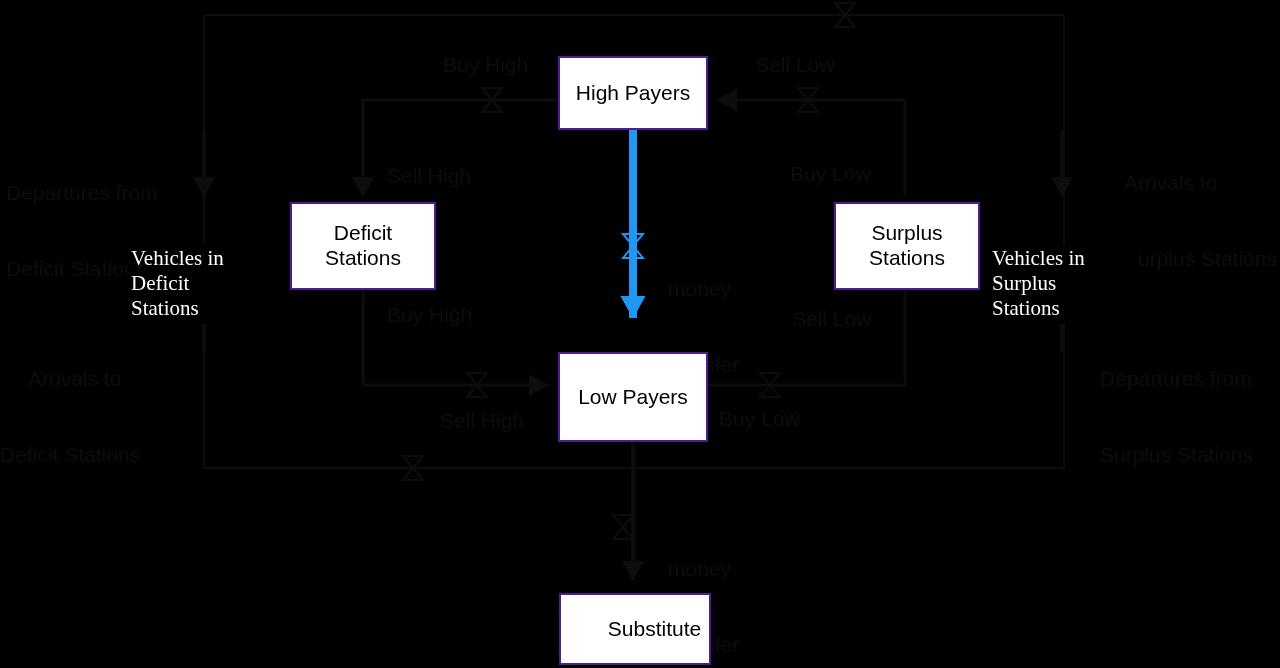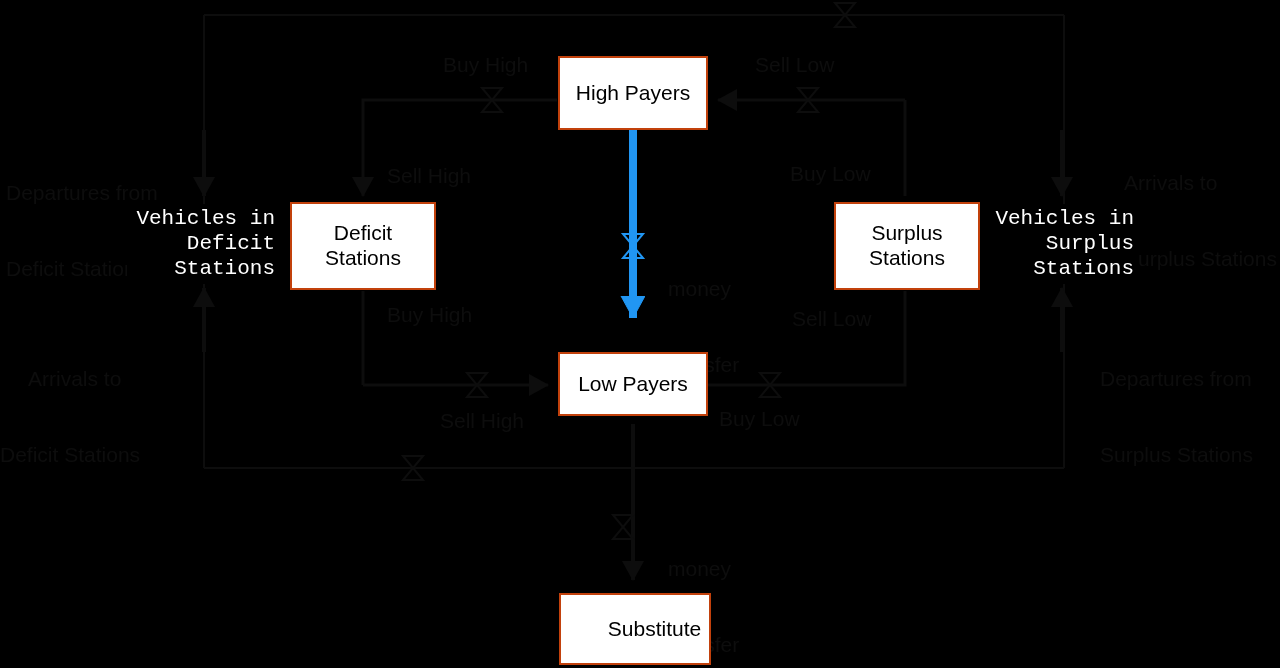--- a/index.html
+++ b/index.html
@@ -18,43 +18,44 @@
   svg.layer {
     position: absolute;
     left: 0;
     top: 0;
     width: 1280px;
     height: 668px;
   }
   .node-box {
     position: absolute;
     background: #ffffff;
-    border: 2px solid #c2410c;
+    border: 2px solid #4c1d95;
     box-sizing: border-box;
     display: flex;
     align-items: center;
     justify-content: center;
     text-align: center;
     color: #000000;
     font-size: 21px;
     line-height: 1.18;
     font-family: "Liberation Sans", sans-serif;
     z-index: 5;
   }
   .stock-label {
     position: absolute;
     color: #ffffff;
     font-size: 21px;
     line-height: 1.2;
-    text-align: right;
-    font-family: Liberation Mono, monospace;
+    text-align: left;
+    font-family: Liberation Serif, serif;
     background: #000000;
     padding: 2px 4px;
     box-sizing: border-box;
     z-index: 6;
+    margin-top: 40px;
   }
   .flow-label {
     position: absolute;
     color: #0d0d0d;
     font-size: 21px;
     line-height: 1.2;
     font-family: "Liberation Sans", sans-serif;
     white-space: pre;
     z-index: 4;
   }
@@ -148,21 +149,21 @@
     </g>
     <g stroke="#0d0d0d" stroke-width="2" fill="none">
       <path d="M613,515 L633,515 L613,539 L633,539 z"></path>
     </g>
   </svg>
 
   <div class="node-box" style="left:558px; top:56px; width:150px; height:74px;">
     <span>High Payers</span>
   </div>
 
-  <div class="node-box" style="left:558px; top:352px; width:150px; height:64px;">
+  <div class="node-box" style="left:558px; top:352px; width:150px; height:90px;">
     <span>Low Payers</span>
   </div>
 
   <div class="node-box" style="left:290px; top:202px; width:146px; height:88px; white-space:pre-line;">
     <span style="white-space:pre-line;">Deficit
 Stations</span>
   </div>
 
   <div class="node-box" style="left:834px; top:202px; width:146px; height:88px; white-space:pre-line;">
     <span style="white-space:pre-line;">Surplus

